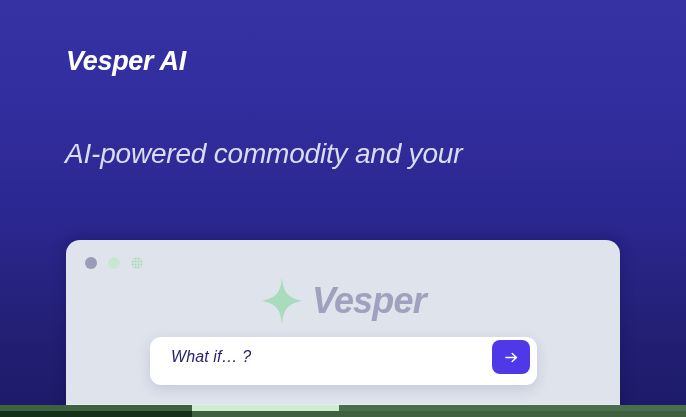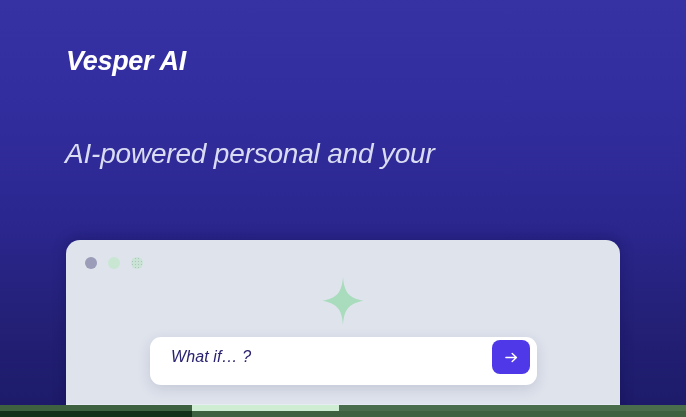--- a/index.html
+++ b/index.html
@@ -120,37 +120,38 @@
   }
 </style>
 </head>
 <body>
 
 <div id="stage">
 
   <div class="hero-title">Vesper AI</div>
 
   <div class="hero-sub">
-    <span class="l">AI-powered personal and your</span>
+    <span class="l">AI-powered commodity and your</span>
   </div>
 
   <div class="app-card">
 
     <div class="window-dots">
       <span class="dot dot-1"></span>
       <span class="dot dot-2"></span>
       <span class="dot dot-3"></span>
     </div>
 
     <div class="brand">
       <span class="brand-mark">
         <svg viewBox="0 0 44 50" width="44" height="50" aria-hidden="true">
           <path d="M22 1 C23.2 16.5 27.8 22 42.5 24.8 C27.8 27.6 23.2 33.2 22 48.8 C20.8 33.2 16.2 27.6 1.5 24.8 C16.2 22 20.8 16.5 22 1 Z" fill="#A8DCBC"></path>
         </svg>
       </span>
+      <span class="brand-word">Vesper</span>
     </div>
 
     <div class="prompt-bar">
       <span class="prompt-text">What if… ?</span>
       <span class="send-button">
         <span>
           <svg viewBox="0 0 20 20" width="17" height="17" aria-hidden="true">
             <path d="M3.4 10h12.2M10.8 5.2 15.8 10l-5 4.8" fill="none" stroke="#FFFFFF" stroke-width="1.7" stroke-linecap="round" stroke-linejoin="round"></path>
           </svg>
         </span>

